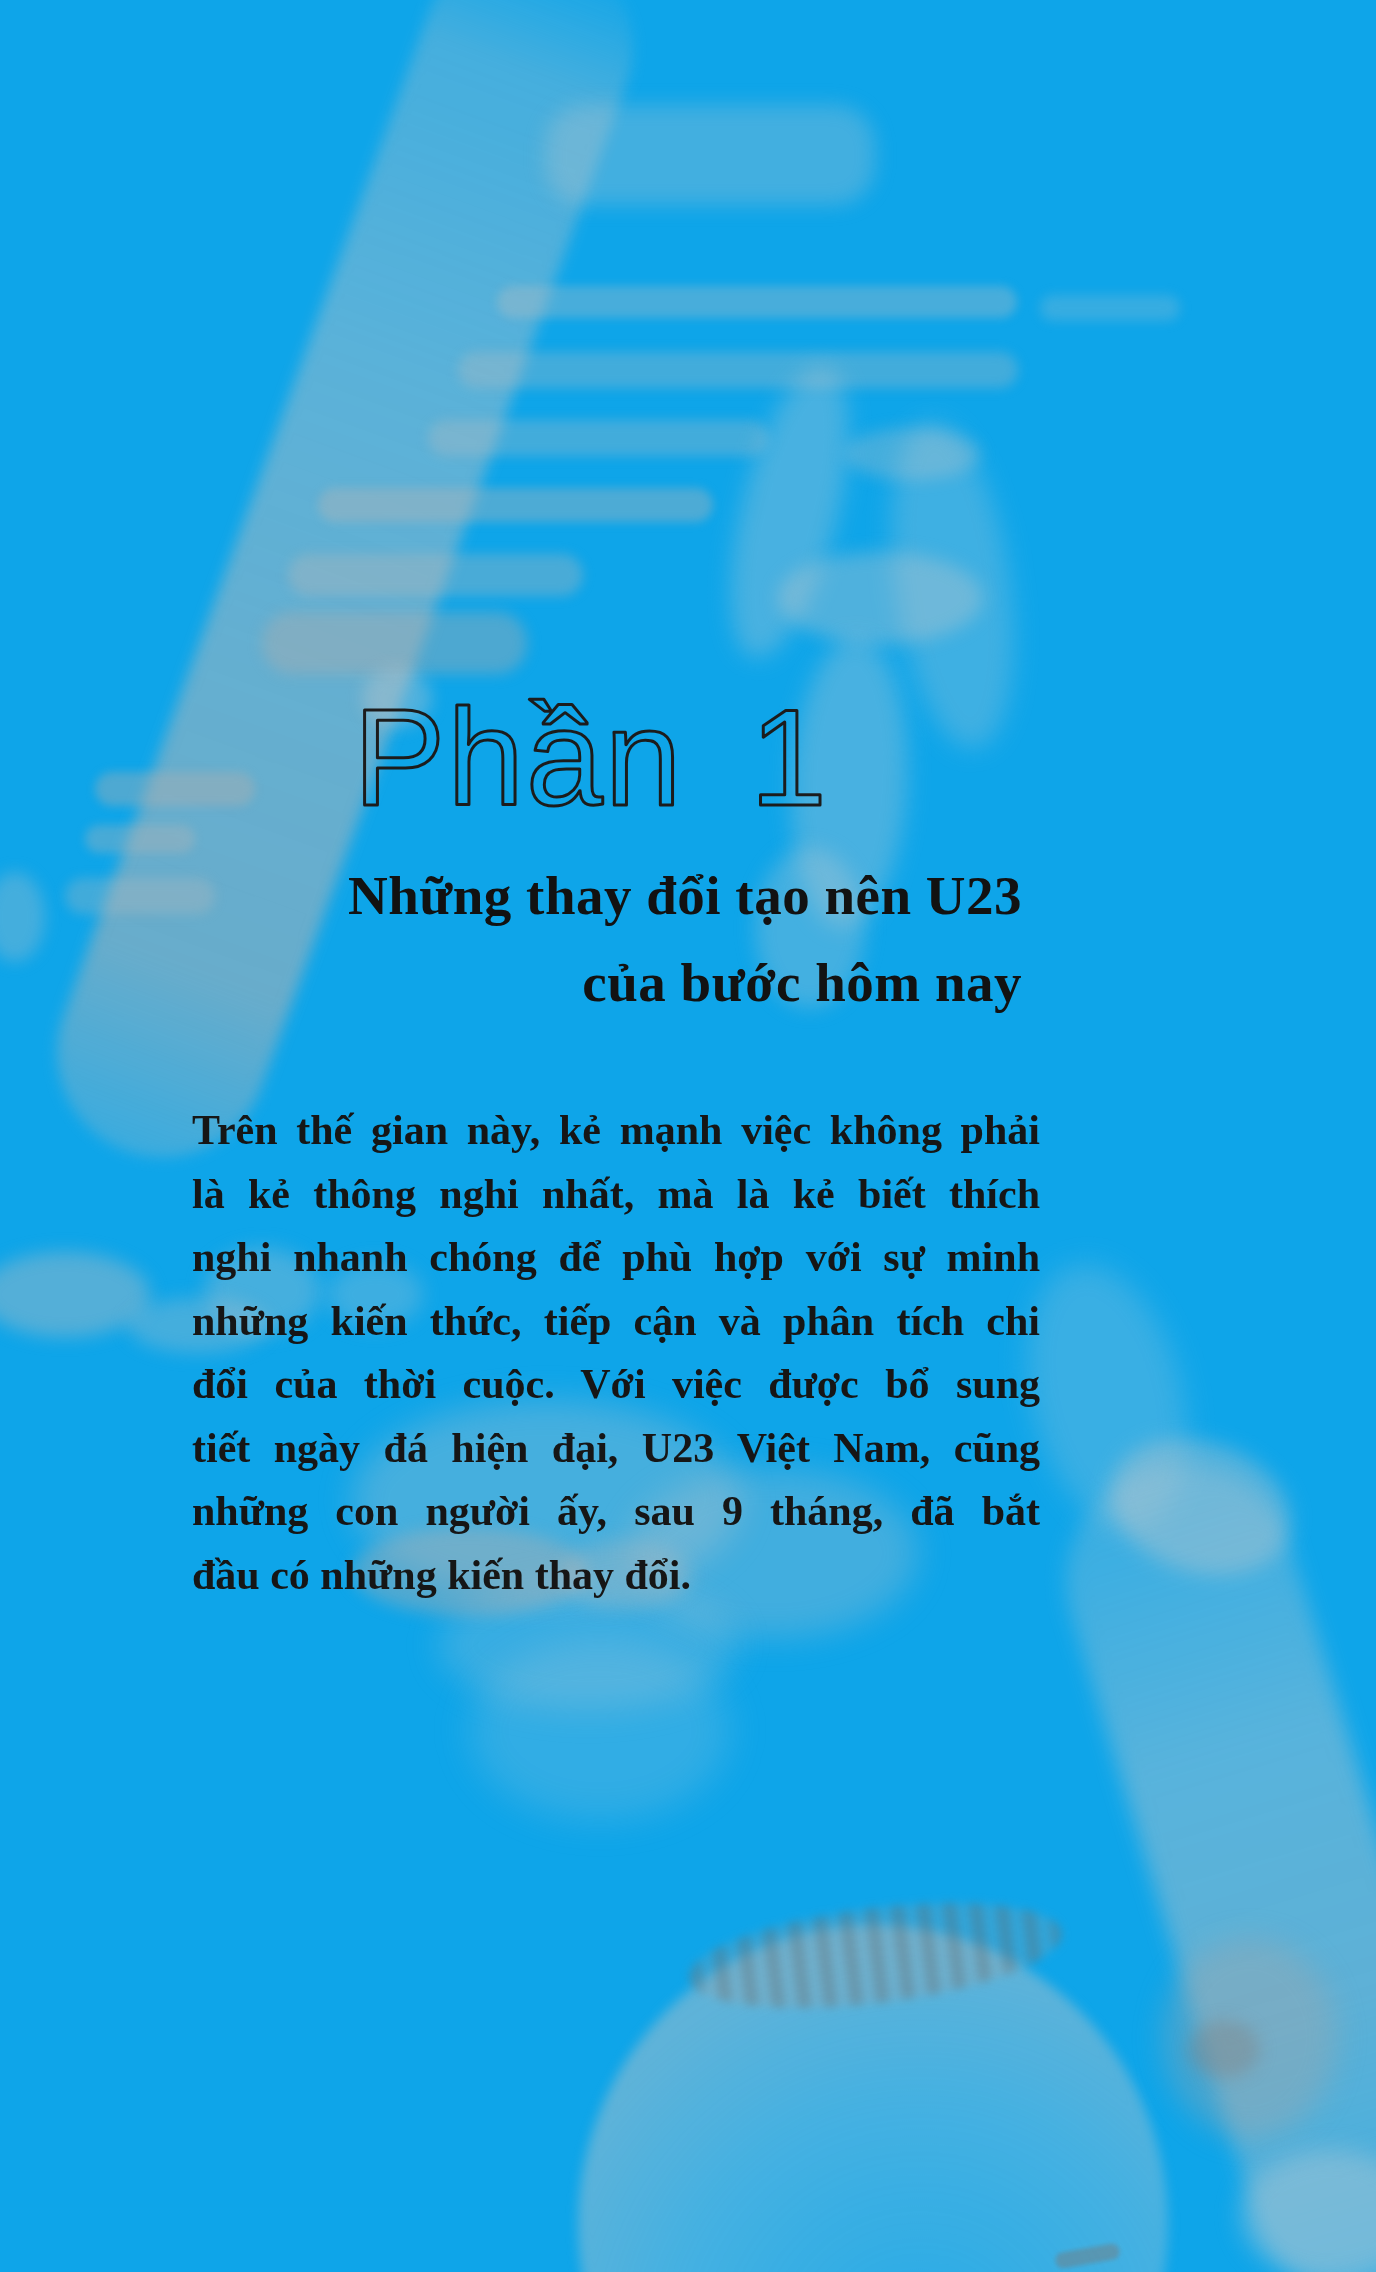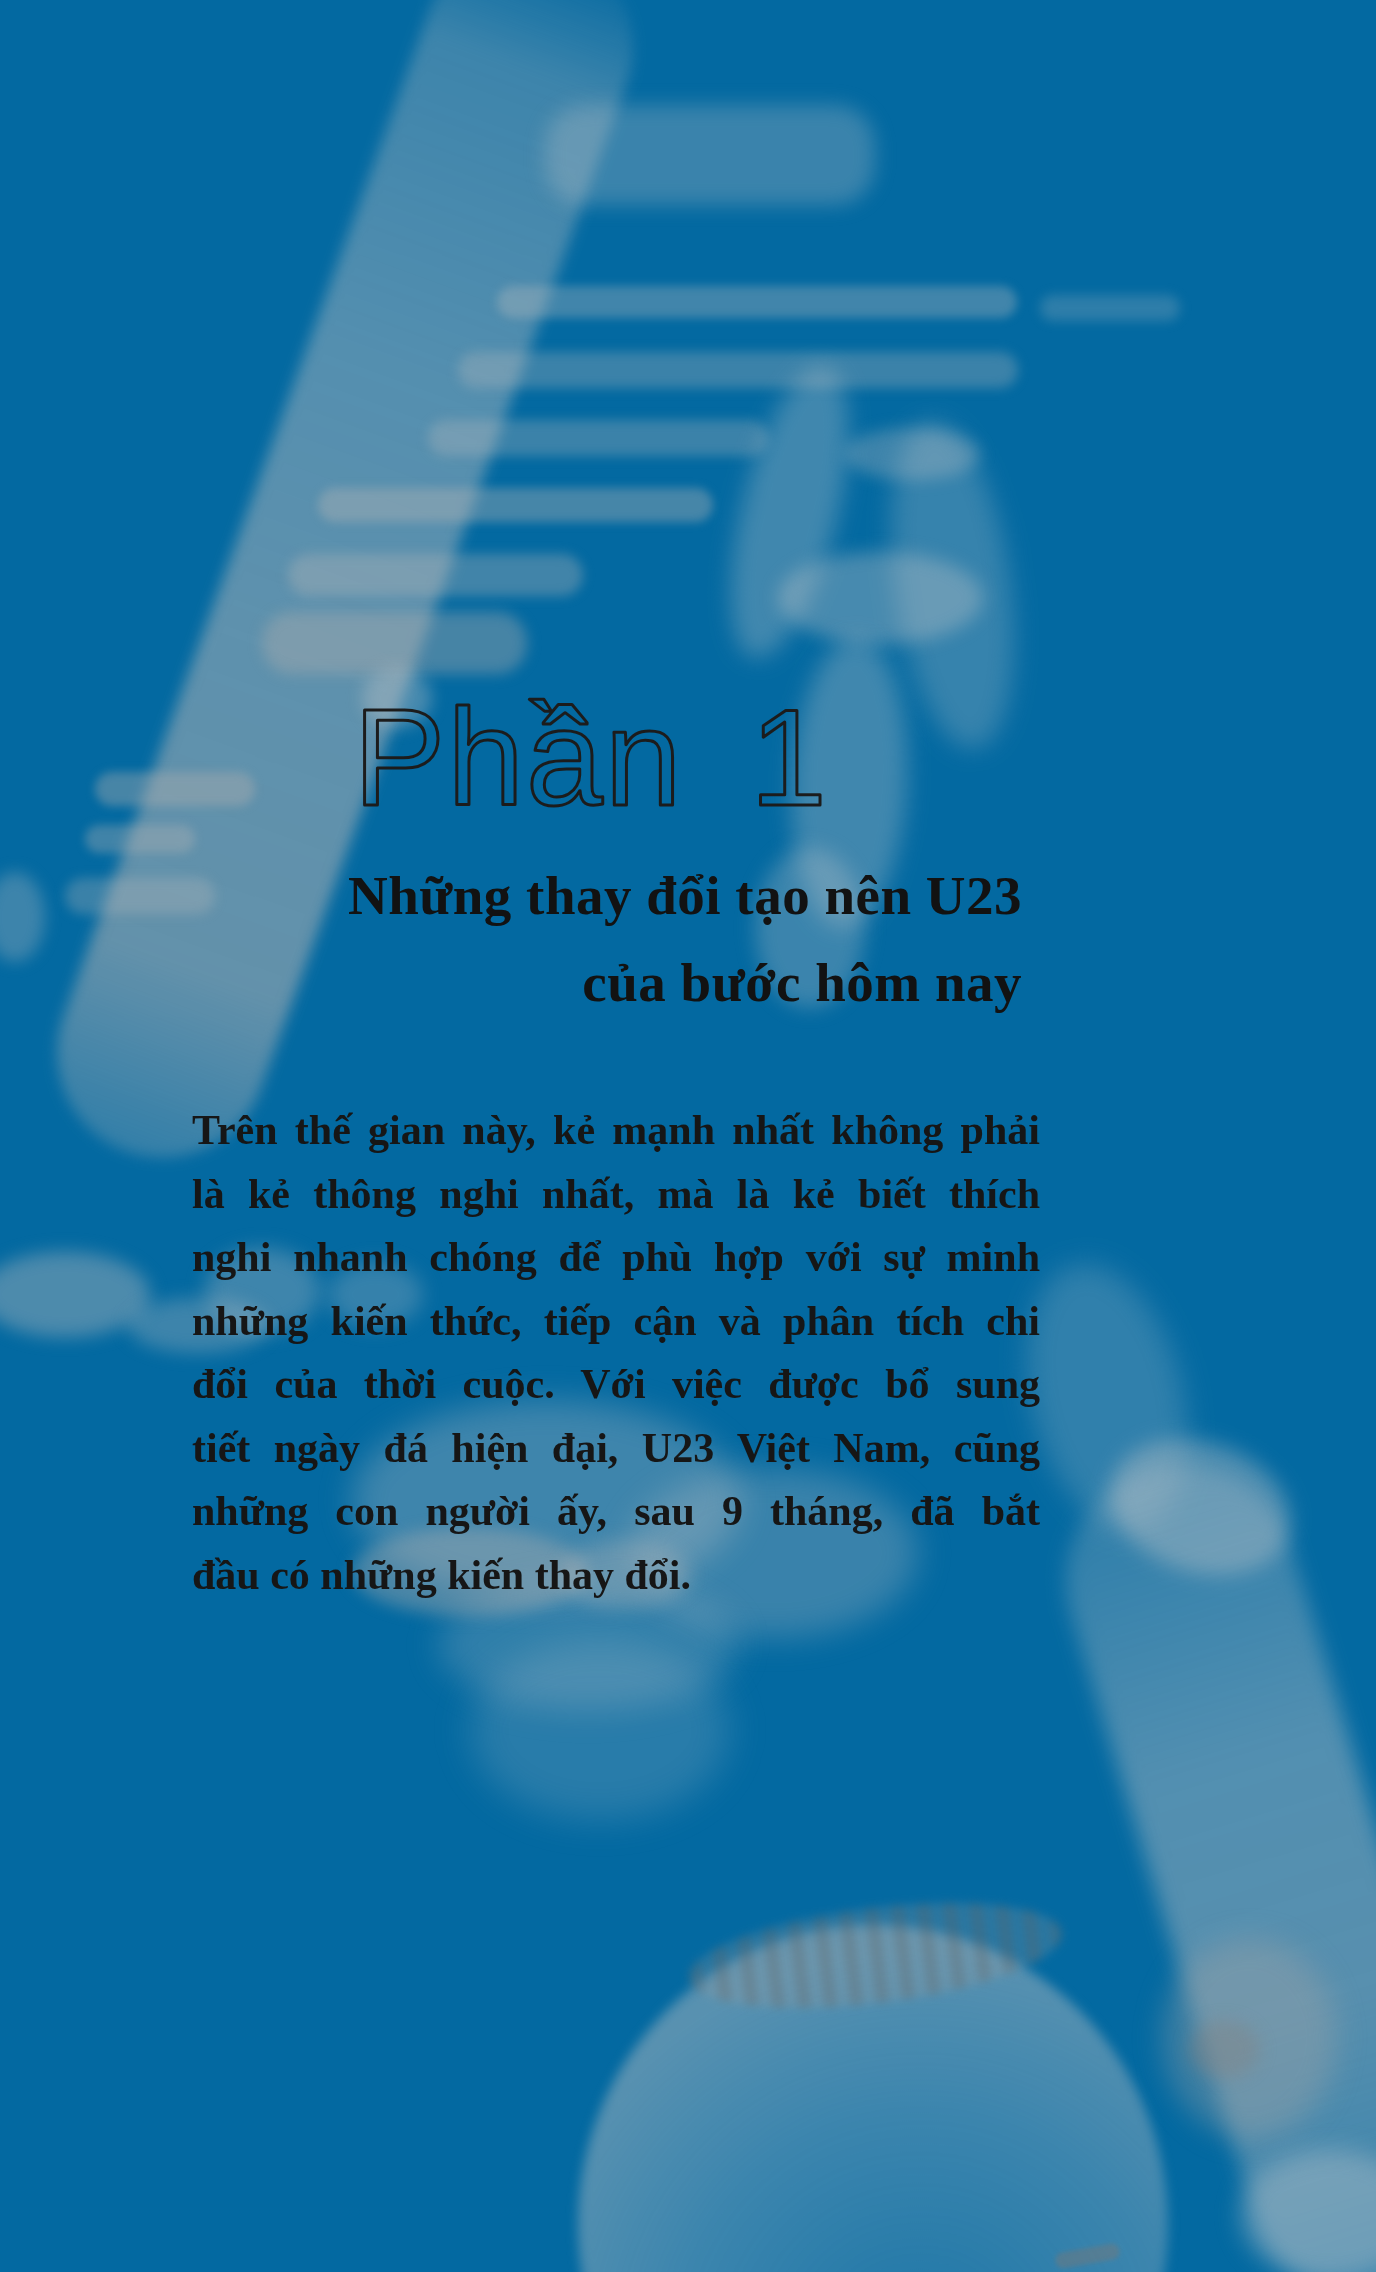--- a/index.html
+++ b/index.html
@@ -1,20 +1,20 @@
 <!DOCTYPE html>
 <html><head>
 <meta charset="utf-8">
 <style>
   html,body { margin:0; padding:0; background:#888; }
   .page {
     position:relative;
     width:1376px; height:2272px;
     margin:0 auto;
-    background:#0369a1;
+    background:#0ea5e9;
     overflow:hidden;
     font-family:"Liberation Serif", serif;
   }
   
   .ghost-layer { position:absolute; inset:0; z-index:1; }
   .g { position:absolute; display:block; border-radius:50%; pointer-events:none; }
   .band {
     left:240px; top:-90px; width:210px; height:1280px;
     border-radius:110px;
     transform:rotate(20deg);
@@ -149,21 +149,21 @@
   <svg class="title-svg" width="570" height="190" viewBox="0 0 570 190">
     <text class="title-text" x="285" y="150" text-anchor="middle">Phần 1</text>
   </svg>
 
   <div class="ink subtitle">
     <div>Những thay đổi tạo nên U23</div>
     <div>của bước hôm nay</div>
   </div>
 
   <div class="ink bodyblock">
-    <div class="bline">Trên thế gian này, kẻ mạnh nhất không phải</div>
+    <div class="bline">Trên thế gian này, kẻ mạnh việc không phải</div>
     <div class="bline">là kẻ thông nghi nhất, mà là kẻ biết thích</div>
     <div class="bline">nghi nhanh chóng để phù hợp với sự minh</div>
     <div class="bline">những kiến thức, tiếp cận và phân tích chi</div>
     <div class="bline">đổi của thời cuộc. Với việc được bổ sung</div>
     <div class="bline">tiết ngày đá hiện đại, U23 Việt Nam, cũng</div>
     <div class="bline">những con người ấy, sau 9 tháng, đã bắt</div>
     <div class="bline last">đầu có những kiến thay đổi.</div>
   </div>
 
 </div>

